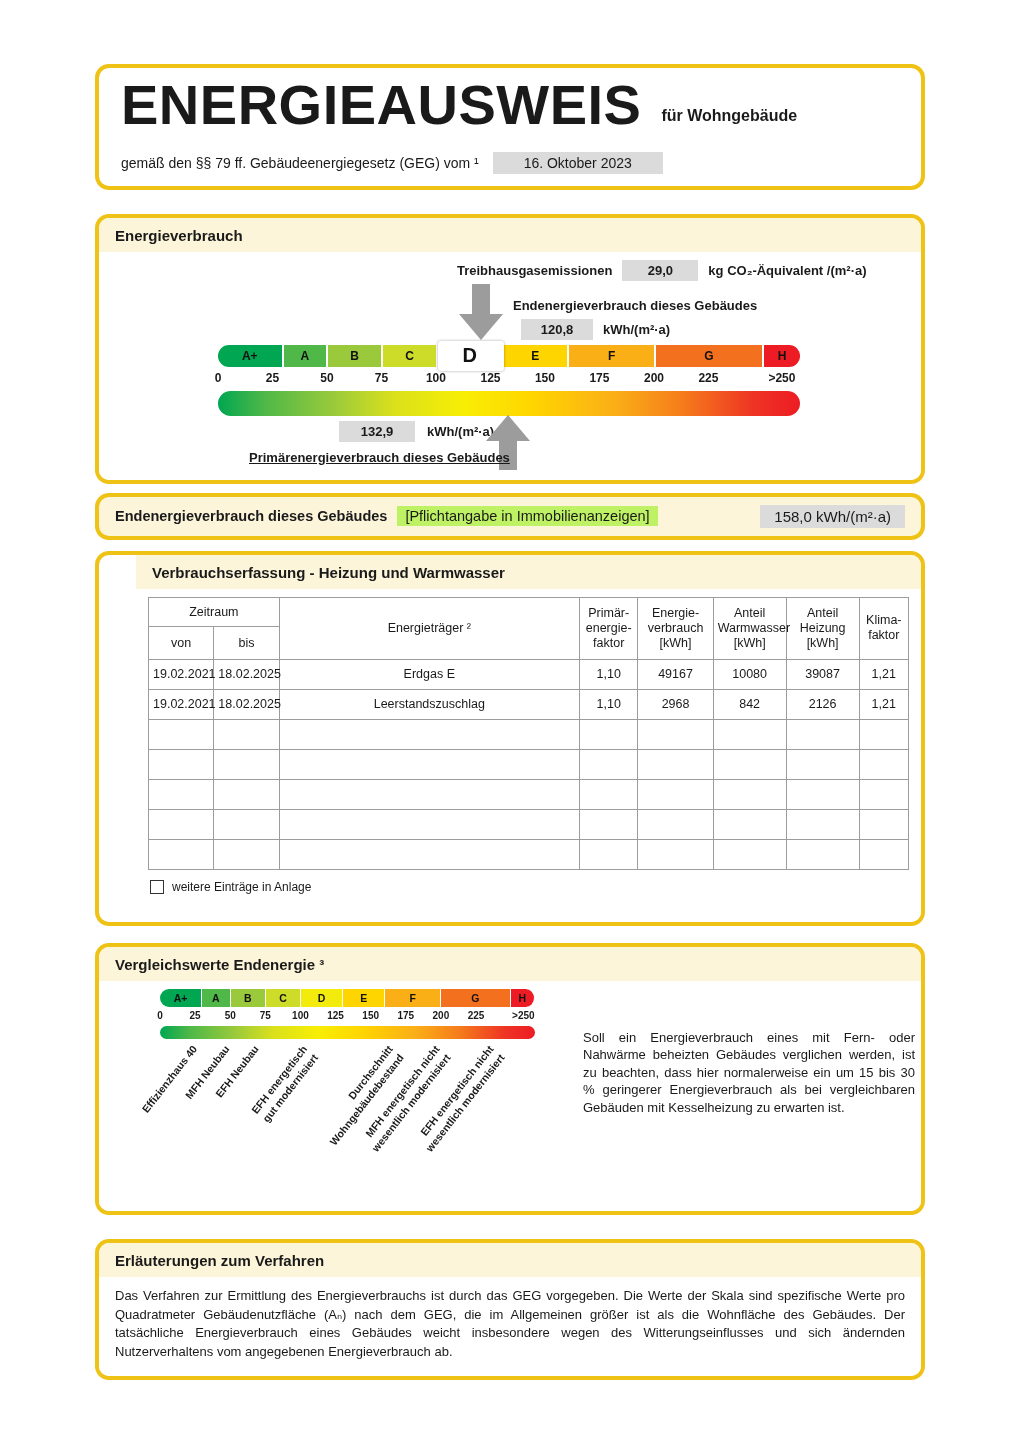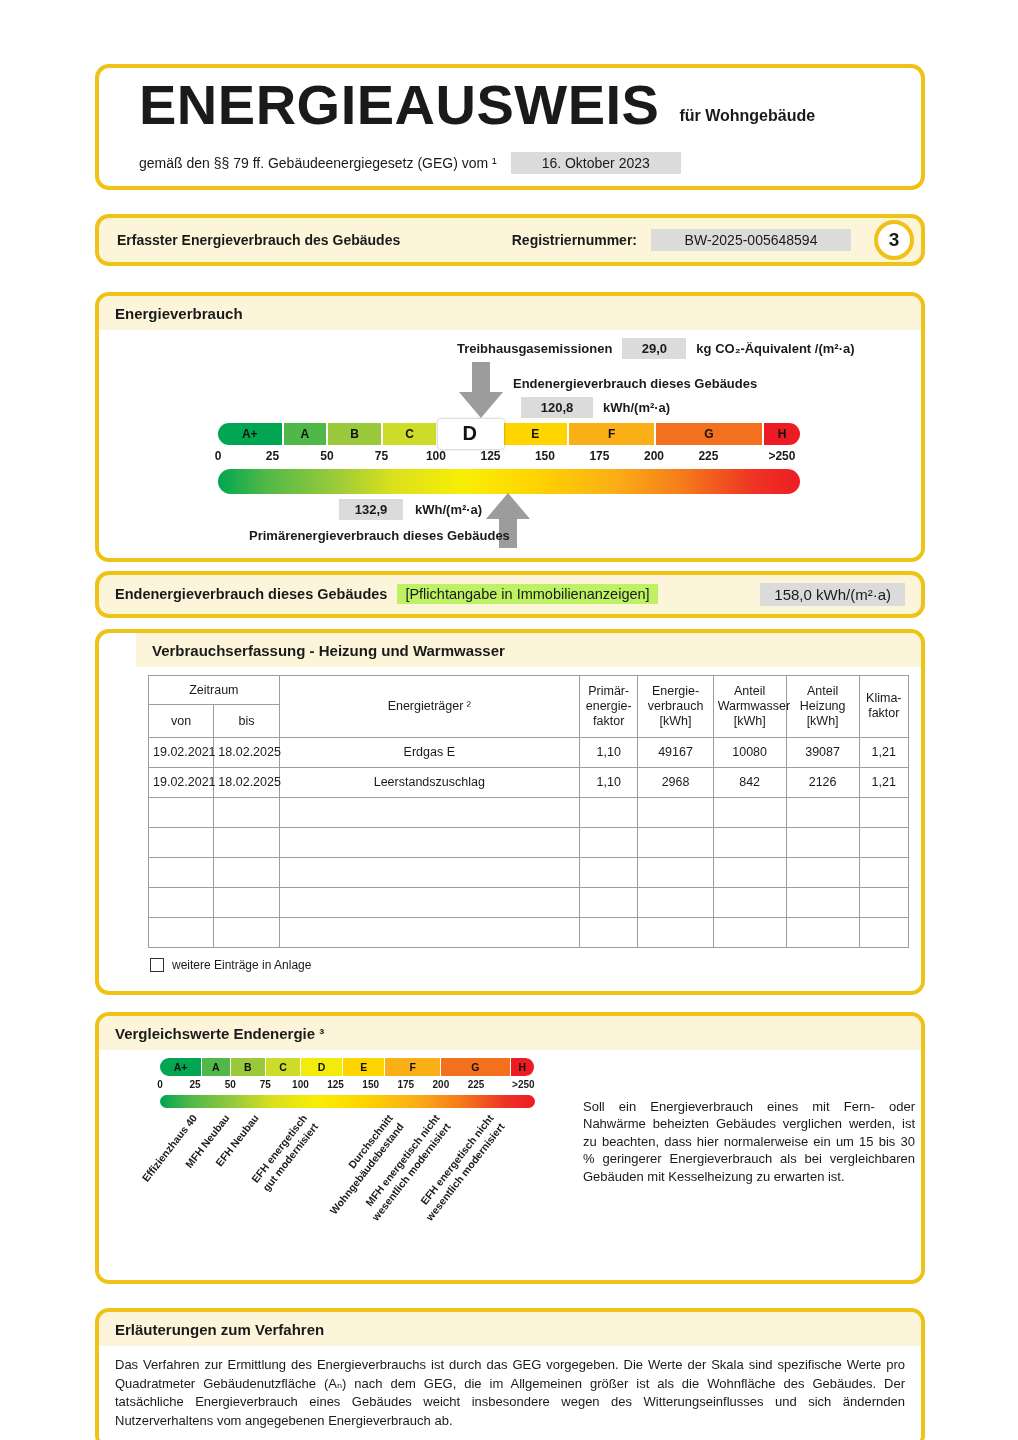--- a/index.html
+++ b/index.html
@@ -13,21 +13,21 @@
     border:4px solid #EFC216;border-radius:14px;background:#fff;
     overflow:hidden;position:relative;
   }
   .box-header{
     background:#FCF5D9;padding:9px 16px 8px;font-weight:bold;font-size:15px;
   }
   .gbox{background:#DBDBDB;display:inline-block;text-align:center;}
   .lbl{font-weight:bold;font-size:13px;}
 
   
-  .title-box{margin-bottom:24px;padding:8px 40px 12px;}
+  .title-box{margin-bottom:24px;padding:8px 22px 12px;}
   .title-row{display:flex;align-items:flex-end;}
   .main-title{font-size:56px;font-weight:bold;letter-spacing:.5px;line-height:1.05;margin:0;}
   .for-label{font-weight:bold;font-size:16px;margin:0 0 10px 20px;white-space:nowrap;}
   .law-row{display:flex;align-items:center;margin-top:17px;font-size:14px;}
   .date-box{background:#DBDBDB;padding:3px 10px;margin-left:14px;font-size:14px;width:150px;text-align:center;}
 
   
   .reg-box{margin-bottom:26px;display:flex;align-items:center;padding:11px 18px;padding-right:70px;background:#FCF5D9;}
   .reg-section-label{font-weight:bold;font-size:14px;}
   .reg-label{margin-left:auto;font-weight:bold;font-size:14px;}
@@ -35,26 +35,26 @@
   .page-circle{
     position:absolute;right:7px;top:50%;transform:translateY(-50%);
     width:32px;height:32px;border:4px solid #EFC216;border-radius:50%;background:#fff;
     display:flex;align-items:center;justify-content:center;font-size:19px;font-weight:bold;
   }
 
   
   .energy-box{margin-bottom:9px;margin-top:12px;}
   .energy-chart{position:relative;height:228px;background:#fff;}
   .ghg-row{position:absolute;top:8px;left:358px;display:flex;align-items:center;gap:10px;}
-  .w64{width:64px;padding:3px 0;font-weight:bold;font-size:13px;}
+  .w64{width:76px;padding:3px 0;font-weight:bold;font-size:13px;}
   .w62{width:72px;padding:3px 0;font-weight:bold;font-size:13px;}
   .end-label{position:absolute;top:46px;left:414px;}
   .end-value-row{position:absolute;top:67px;left:422px;display:flex;gap:10px;align-items:center;}
   .prim-value-row{position:absolute;top:169px;left:240px;display:flex;gap:12px;align-items:center;}
-  .prim-label{position:absolute;top:198px;left:150px;}
+  .prim-label{position:absolute;top:198px;left:150px;text-decoration:underline;}
 
   .arrow-down{position:absolute;left:360px;top:32px;width:44px;}
   .arrow-down .shaft{width:18px;height:30px;background:#9C9C9C;margin:0 auto;}
   .arrow-down .head{width:0;height:0;border-left:22px solid transparent;border-right:22px solid transparent;border-top:26px solid #9C9C9C;}
   .arrow-up{position:absolute;left:387px;top:163px;width:44px;}
   .arrow-up .head{width:0;height:0;border-left:22px solid transparent;border-right:22px solid transparent;border-bottom:26px solid #9C9C9C;}
   .arrow-up .shaft{width:18px;height:29px;background:#9C9C9C;margin:0 auto;}
 
   .scale-bar{display:flex;}
   .scale-bar span{
@@ -91,21 +91,21 @@
 
   
   .cons-box{margin-bottom:17px;padding-left:37px;}
   .cons-content{padding:8px 12px 12px;background:#fff;}
   table.cons{border-collapse:collapse;width:100%;font-size:12.5px;table-layout:fixed;}
   table.cons th,table.cons td{border:1px solid #9c9c9c;padding:2px 4px;text-align:center;vertical-align:middle;font-weight:normal;}
   table.cons thead tr:first-child th{height:24px;}
   table.cons thead tr:last-child th{height:28px;}
   table.cons tbody td{height:25px;}
   .pre{white-space:pre-line;line-height:1.2;}
-  .cb-row{display:flex;align-items:center;gap:8px;margin:10px 2px 7px;font-size:12px;}
+  .cb-row{display:flex;align-items:center;gap:8px;margin:10px 2px 16px;font-size:12px;}
   .cb{width:12px;height:12px;border:1.5px solid #333;background:#fff;display:inline-block;}
 
   
   .cmp-box{margin-bottom:24px;}
   .cmp-content{position:relative;height:230px;background:#fff;}
   .scale-bar.small{position:absolute;left:61px;top:8px;width:375px;height:18px;}
   .scale-bar.small span{font-size:10.5px;border-right:1px solid #fff;}
   .scale-bar.small span:first-child{border-radius:9px 0 0 9px;}
   .scale-bar.small span:last-child{border-radius:0 9px 9px 0;}
   .ticks.small{left:61px;top:29px;width:375px;height:12px;font-size:10px;}
@@ -133,26 +133,20 @@
     <div class="title-row">
       <h1 class="main-title">ENERGIEAUSWEIS</h1>
       <div class="for-label">für Wohngebäude</div>
     </div>
     <div class="law-row">
       <span>gemäß den §§ 79 ff. Gebäudeenergiegesetz (GEG) vom ¹</span>
       <span class="date-box">16. Oktober 2023</span>
     </div>
   </div>
 
-  <div class="ybox reg-box">
-    <span class="reg-section-label">Erfasster Energieverbrauch des Gebäudes</span>
-    <span class="reg-label">Registriernummer:</span>
-    <span class="reg-number">BW-2025-005648594</span>
-    <span class="page-circle">3</span>
-  </div>
 
   <div class="ybox energy-box">
     <div class="box-header">Energieverbrauch</div>
     <div class="energy-chart">
       <div class="ghg-row">
         <span class="lbl">Treibhausgasemissionen</span>
         <span class="gbox w64">29,0</span>
         <span class="lbl">kg CO₂-Äquivalent /(m²·a)</span>
       </div>
 

